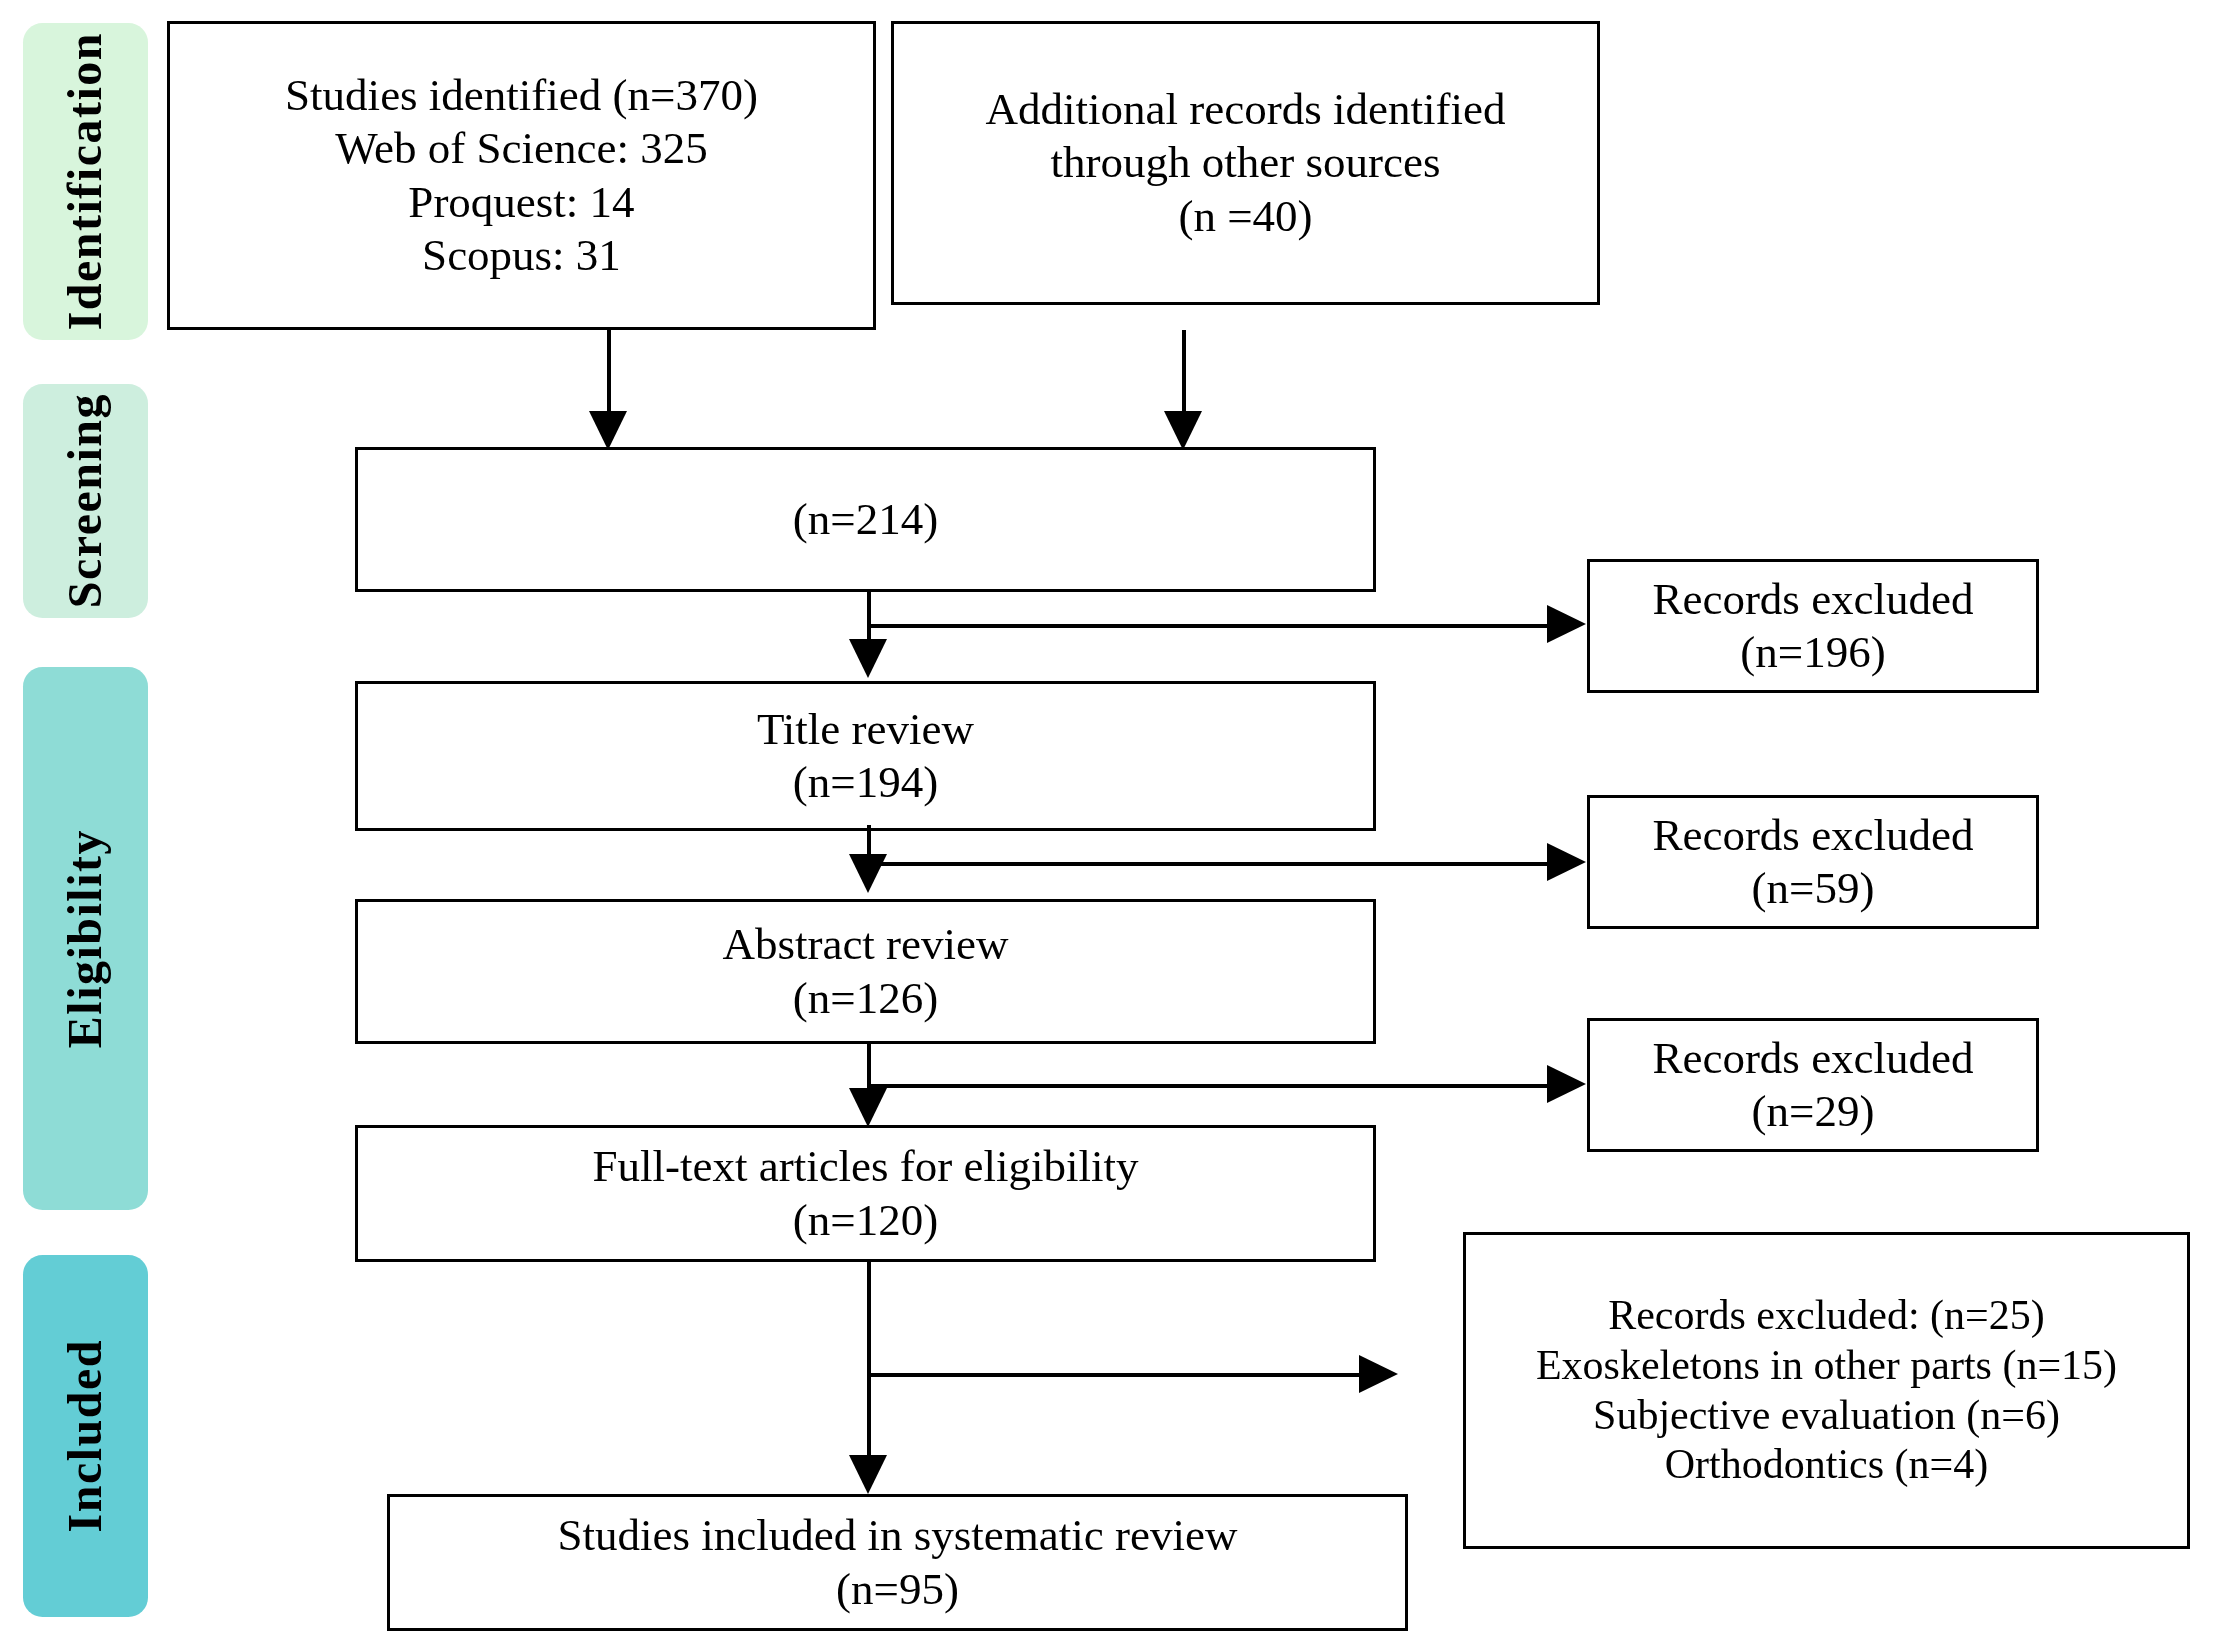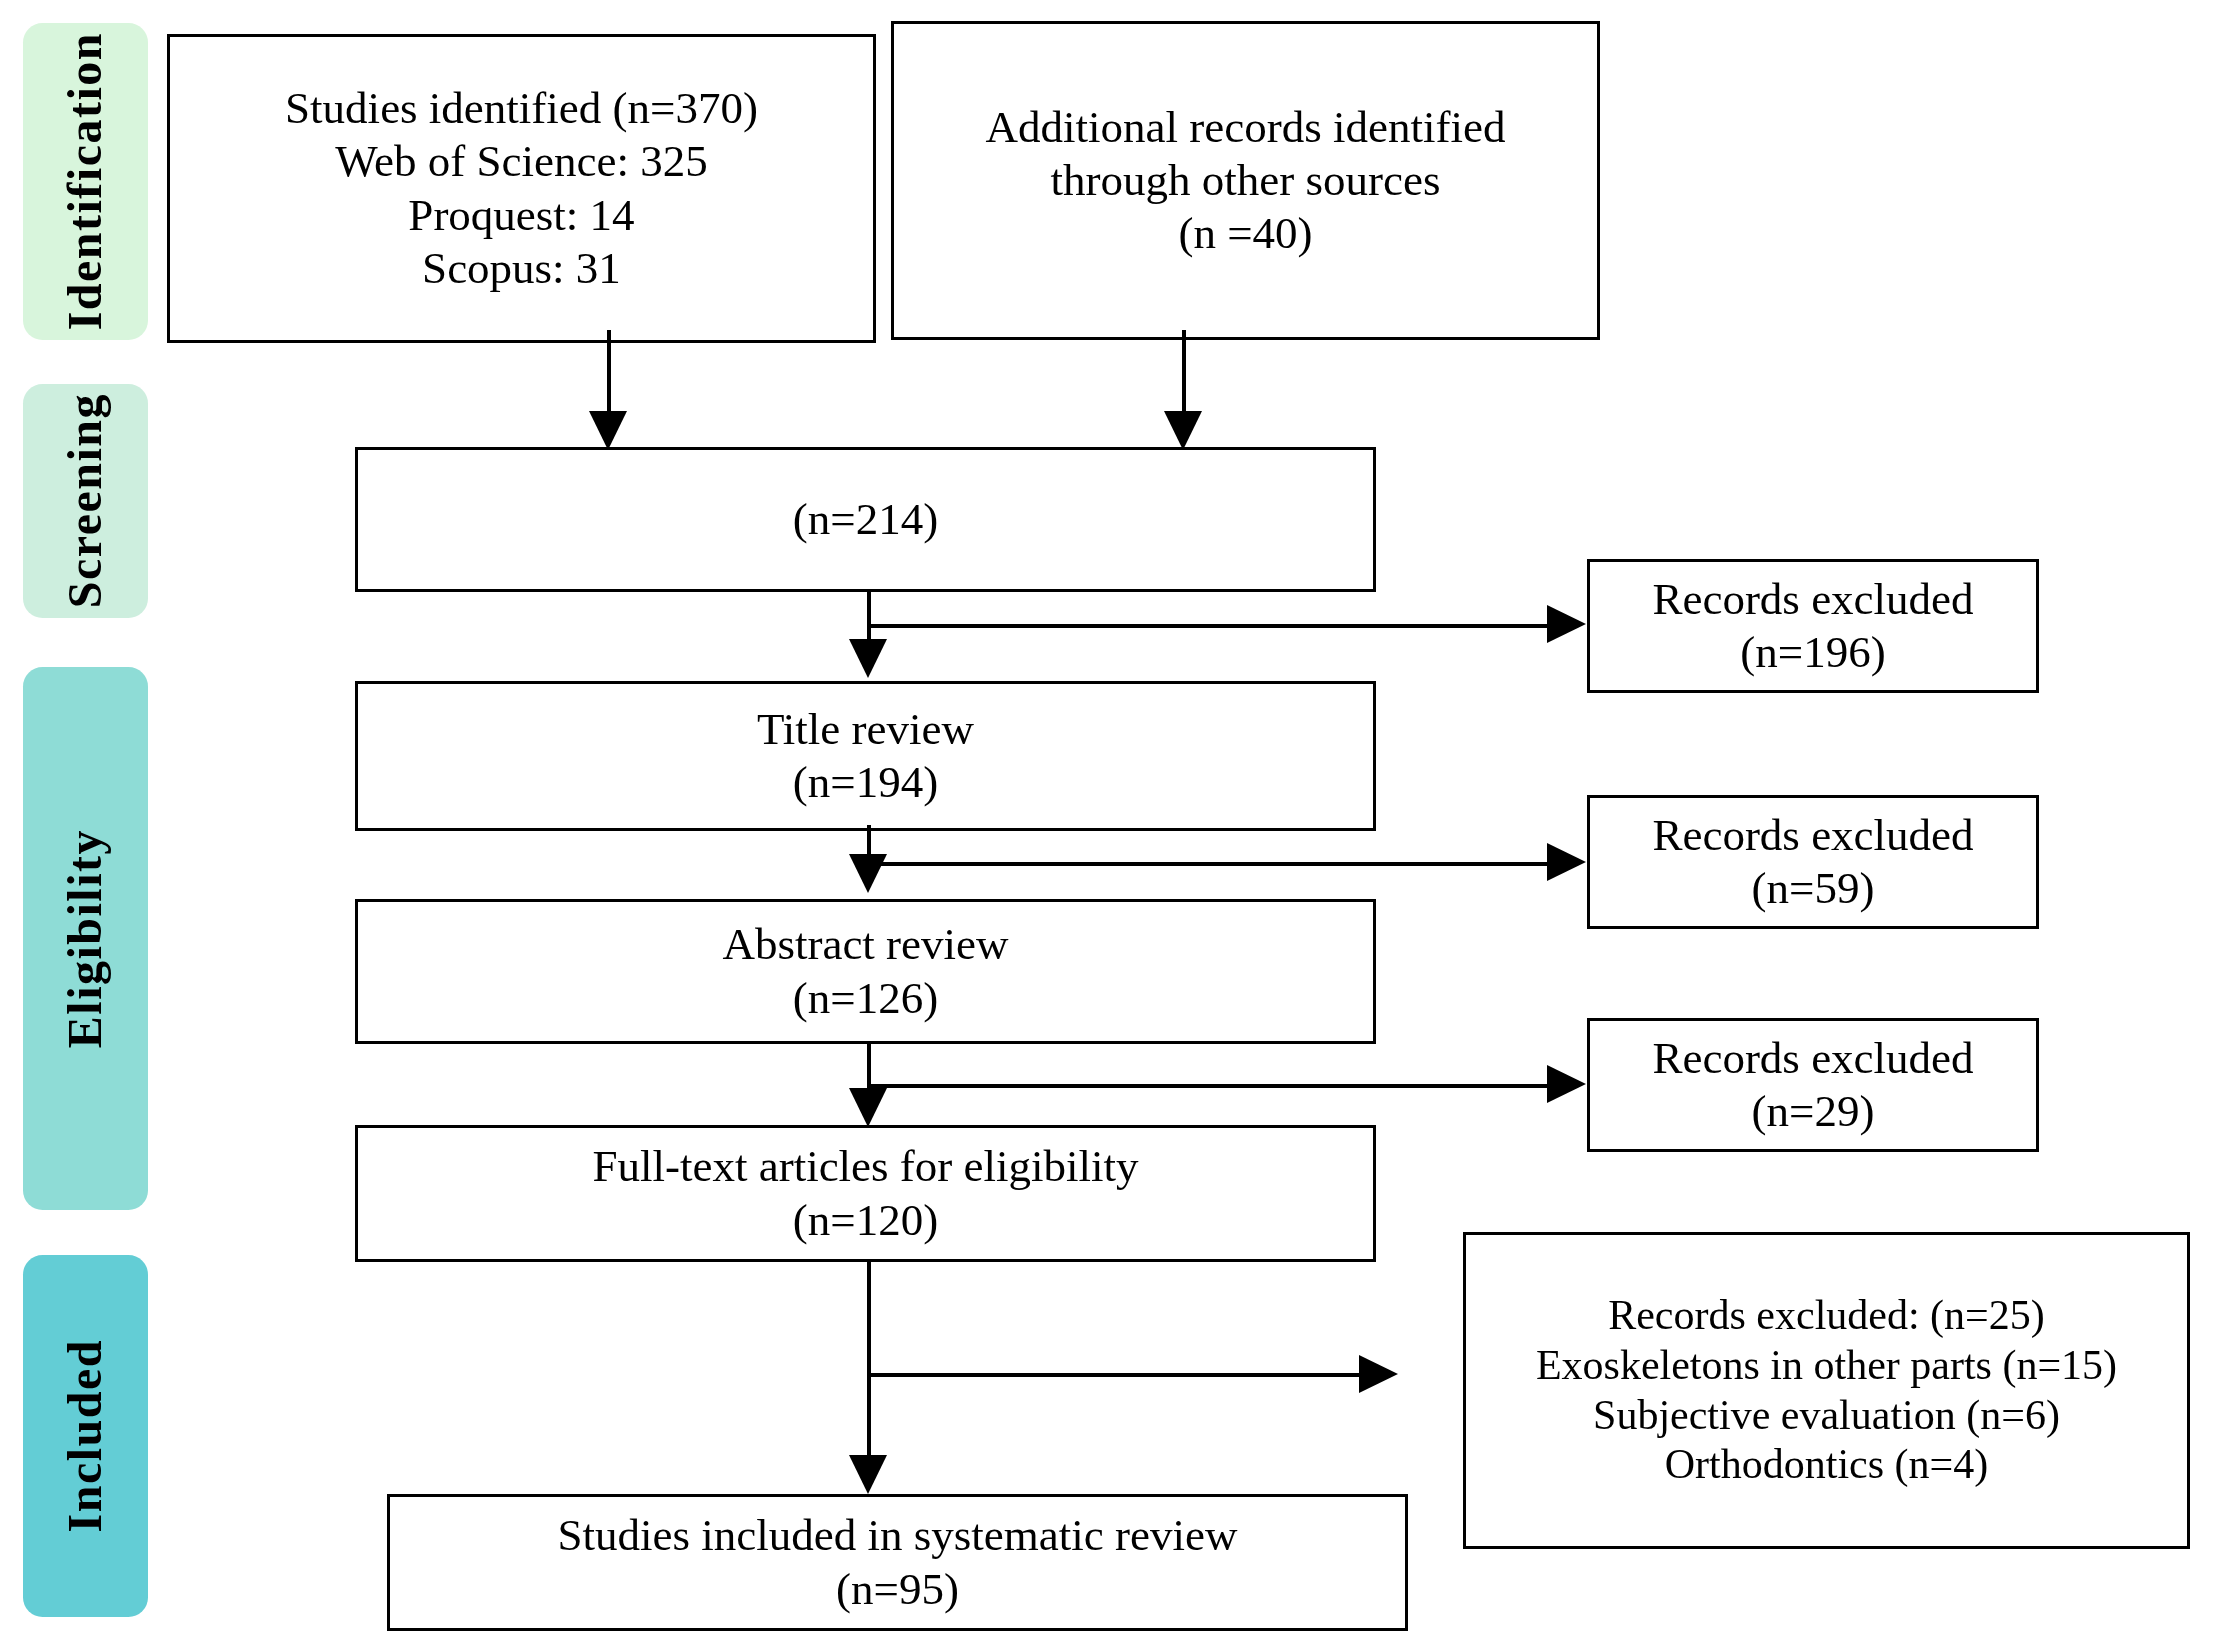--- a/index.html
+++ b/index.html
@@ -96,28 +96,28 @@
   </div>
 
   <div class="stage-chip" style="left:22.6px; top:667px; width:125px; height:543px; background:#8edcd6;">
     <span class="chip-text">Eligibility</span>
   </div>
 
   <div class="stage-chip" style="left:22.6px; top:1255px; width:125px; height:362px; background:#63cdd5;">
     <span class="chip-text">Included</span>
   </div>
 
-  <div class="flow-box" style="left:167px; top:21px; width:709px; height:309px;margin-top:13px;">
+  <div class="flow-box" style="left:167px; top:21px; width:709px; height:309px;">
     <span class="line">Studies identified (n=370)</span>
     <span class="line">Web of Science: 325</span>
     <span class="line">Proquest: 14</span>
     <span class="line">Scopus: 31</span>
   </div>
 
-  <div class="flow-box" style="left:891px; top:21px; width:709px; height:319px;">
+  <div class="flow-box" style="left:891px; top:21px; width:709px; height:284px;">
     <span class="line">Additional records identified</span>
     <span class="line">through other sources</span>
     <span class="line">(n =40)</span>
   </div>
 
   <div class="vline" style="left:607px; top:330px; height:87px;"></div>
   <div class="arrow-down" style="left:589px; top:411px;"></div>
 
   <div class="vline" style="left:1182px; top:330px; height:87px;"></div>
   <div class="arrow-down" style="left:1164px; top:411px;"></div>

